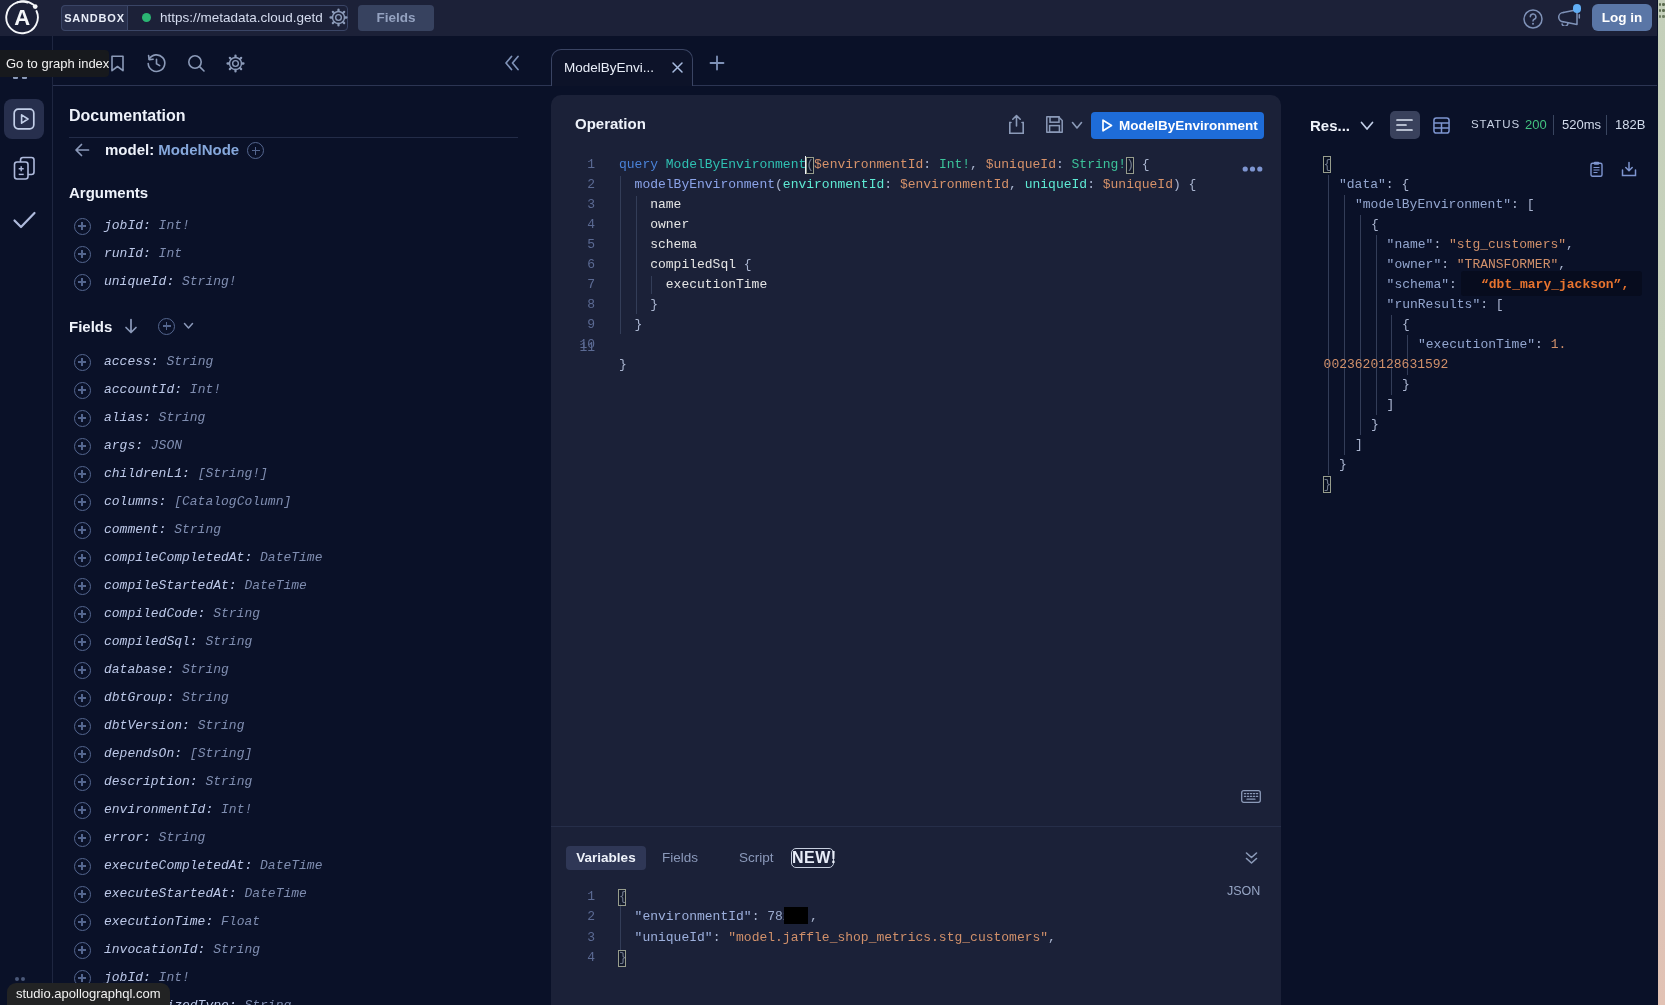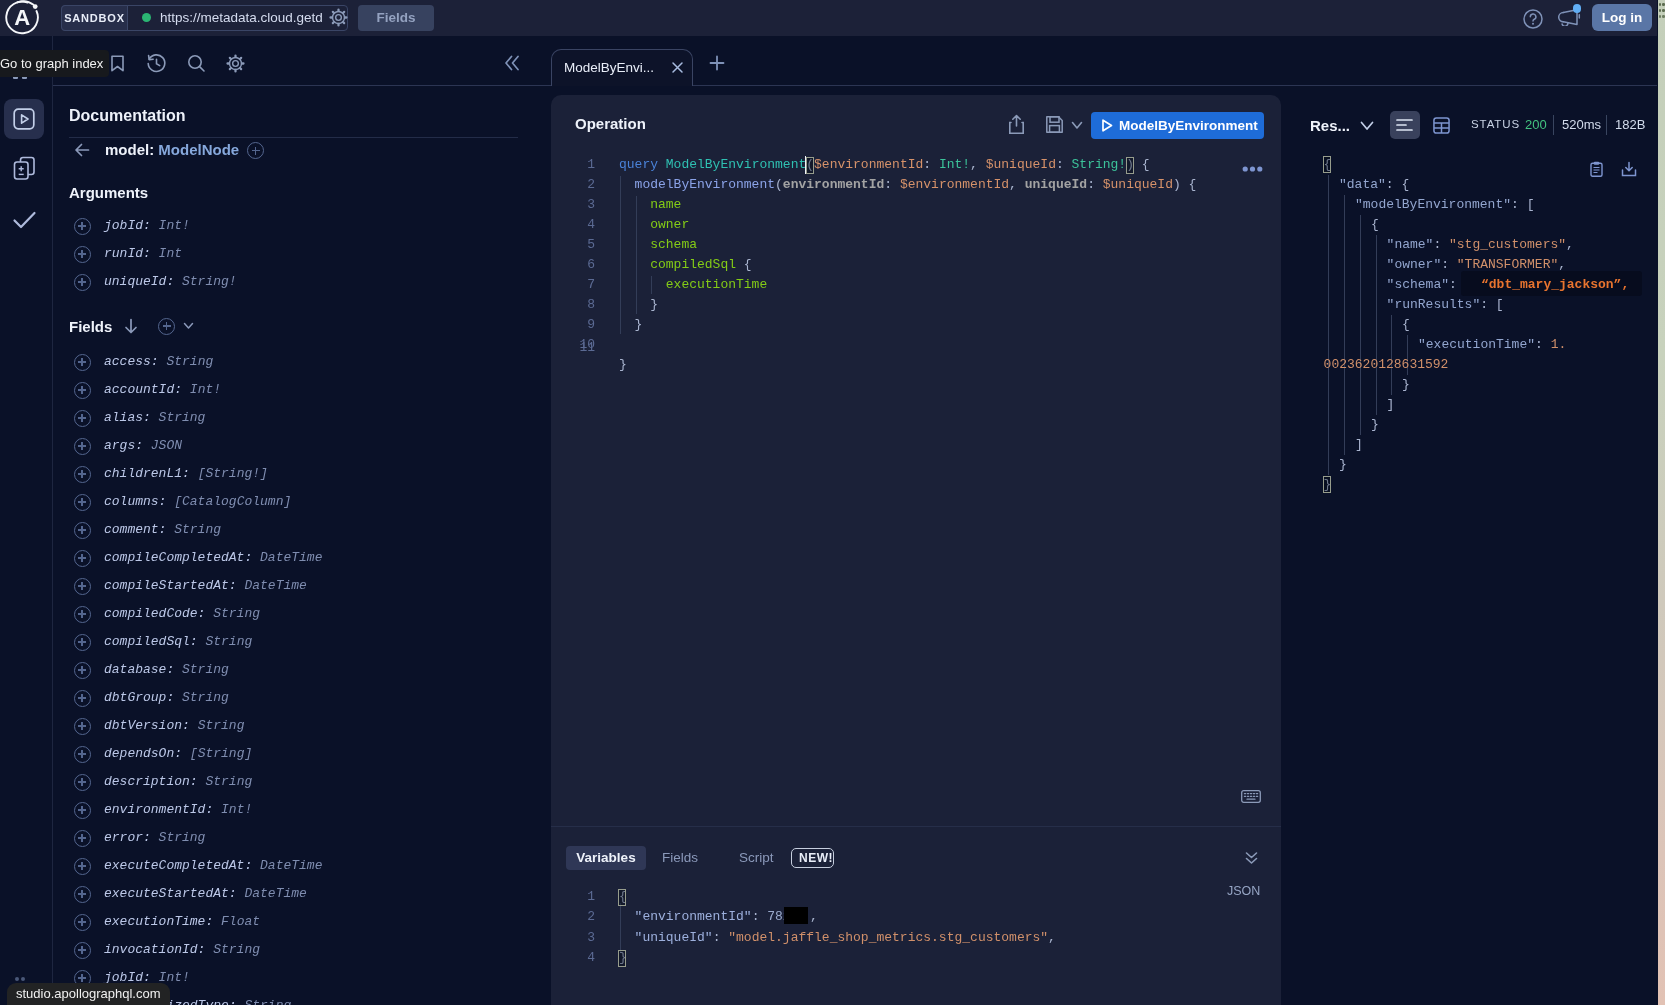--- a/index.html
+++ b/index.html
@@ -6,22 +6,22 @@
   #app{position:relative;width:1665px;height:1005px;overflow:hidden;background:#0a1128;font-family:"Liberation Sans",sans-serif;}
   .abs{position:absolute;}
   .mono{font-family:"Liberation Mono",monospace;font-size:13px;white-space:pre;line-height:20px;}
   .ln{position:absolute;color:#5b6a93;font-family:"Liberation Mono",monospace;font-size:13px;line-height:20px;text-align:right;width:30px;white-space:pre;}
   .cl{position:absolute;height:20px;}
   .kw{color:#4a82d8;}
   .opname{color:#2fc0b2;}
   .varname{color:#d6926a;}
   .typ{color:#3cc39a;}
   .punc{color:#a9b4cf;}
-  .fld{color:#84cc16;}
-  .attr{color:#a3a3a3;font-weight:bold;}
+  .fld{color:#e5e5e5;}
+  .attr{color:#5eead4;}
   .propn{color:#8ba3e8;}
   .rkey{color:#93a6cf;}
   .rstr{color:#d1906a;}
   .guide{position:absolute;width:1px;background:#333d58;}
   .bbox{position:absolute;width:8px;height:17px;border:1px solid #979d8d;box-sizing:border-box;background:rgba(4,8,18,0.35);}
   .docrow{position:absolute;height:28px;line-height:28px;font-family:"Liberation Mono",monospace;font-size:13px;white-space:pre;color:#bcc8e8;font-style:italic;}
   .doct{color:#7f8db0;}
   .plus{position:absolute;width:17px;height:17px;border:1.3px solid #54668f;border-radius:50%;box-sizing:border-box;}
   .plus:before{content:"";position:absolute;left:3.5px;top:6.9px;width:8px;height:1.4px;background:#54668f;}
   .plus:after{content:"";position:absolute;left:6.8px;top:3.6px;width:1.4px;height:8px;background:#54668f;}
@@ -83,21 +83,21 @@
     <rect x="8.5" y="1.5" width="13.5" height="17" rx="2.5" fill="none" stroke="#aebadc" stroke-width="1.6"></rect>
     <rect x="2.5" y="6" width="13.5" height="17" rx="2.5" fill="#0a1128" stroke="#aebadc" stroke-width="1.6"></rect>
     <path d="M9.2 10.2 v5 M6.7 12.7 h5" stroke="#aebadc" stroke-width="1.4"></path>
     <path d="M6.7 18.4 h5" stroke="#aebadc" stroke-width="1.4"></path>
   </svg>
 
   <svg class="abs" style="left:12px;top:210px;" width="25" height="20" viewBox="0 0 25 20">
     <path d="M2.5 10.5 L9 17 L22.5 3" fill="none" stroke="#aebadc" stroke-width="2.2" stroke-linecap="round" stroke-linejoin="round"></path>
   </svg>
 
-  <div class="abs" style="left:0;top:50px;width:109px;height:27px;background:#17191d;border-radius:0 4px 4px 0;line-height:27px;color:#f2f2f2;font-size:13px;box-sizing:border-box;white-space:nowrap;overflow:hidden;">Go to graph index</div>
+  <div class="abs" style="left:0;top:50px;width:109px;height:27px;background:#17191d;border-radius:0 4px 4px 0;line-height:27px;color:#f2f2f2;font-size:13px;padding-left:6px;box-sizing:border-box;white-space:nowrap;overflow:hidden;">Go to graph index</div>
 
   <div class="abs" style="left:53px;top:85px;width:498px;height:1px;background:#2c3553;"></div>
   <div class="abs" style="left:693px;top:85px;width:964px;height:1px;background:#2c3553;"></div>
 
   <svg class="abs" style="left:109px;top:54px;" width="17" height="19" viewBox="0 0 17 19">
     <path d="M3 2.2 h11 v14.5 l-5.5 -4.2 l-5.5 4.2 Z" fill="none" stroke="#8b9ab8" stroke-width="1.6" stroke-linejoin="round"></path>
   </svg>
   <svg class="abs" style="left:146px;top:53px;" width="21" height="21" viewBox="0 0 21 21">
     <path d="M3.2 6.2 A8.3 8.3 0 1 1 2.2 10.5" fill="none" stroke="#8b9ab8" stroke-width="1.6" stroke-linecap="round"></path>
     <path d="M2.6 2.6 L3.2 6.6 L7.2 6.2" fill="none" stroke="#8b9ab8" stroke-width="1.6" stroke-linecap="round" stroke-linejoin="round"></path>
@@ -193,21 +193,21 @@
   <svg class="abs" style="left:1241px;top:790px;" width="20" height="13" viewBox="0 0 20 13">
     <rect x="0.7" y="0.7" width="18.6" height="11.6" rx="2" fill="none" stroke="#8b9ab8" stroke-width="1.3"></rect>
     <path d="M3.4 3.6 h1.3 M6.4 3.6 h1.3 M9.4 3.6 h1.3 M12.4 3.6 h1.3 M15.4 3.6 h1.3 M3.4 6.3 h1.3 M6.4 6.3 h1.3 M9.4 6.3 h1.3 M12.4 6.3 h1.3 M15.4 6.3 h1.3 M6 9.2 h8" stroke="#8b9ab8" stroke-width="1.2" stroke-linecap="round"></path>
   </svg>
 
   <div class="abs" style="left:551px;top:826px;width:730px;height:1px;background:#262e49;"></div>
 
   <div class="abs" style="left:566px;top:846px;width:80px;height:24px;background:#2f3756;border-radius:4px;line-height:24px;text-align:center;color:#eef2fa;font-size:13.5px;font-weight:bold;">Variables</div>
   <div class="abs" style="left:662px;top:846px;height:24px;line-height:24px;color:#8b99ba;font-size:13.5px;">Fields</div>
   <div class="abs" style="left:739px;top:846px;height:24px;line-height:24px;color:#8b99ba;font-size:13.5px;">Script</div>
-  <div class="abs" style="left:791px;top:848px;width:43px;height:20px;border:1px solid #c6cede;border-radius:5px;box-sizing:border-box;line-height:18px;text-align:right;color:#e8edf8;font-size:12px;font-weight:bold;letter-spacing:0.5px;">NEW!</div>
+  <div class="abs" style="left:791px;top:848px;width:43px;height:20px;border:1px solid #c6cede;border-radius:5px;box-sizing:border-box;line-height:18px;text-align:right;color:#e8edf8;font-size:16px;font-weight:bold;letter-spacing:0.5px;">NEW!</div>
   <svg class="abs" style="left:1244px;top:851px;" width="15" height="15" viewBox="0 0 15 15">
     <path d="M2.5 2 L7.5 6.5 L12.5 2 M2.5 7.5 L7.5 12 L12.5 7.5" fill="none" stroke="#8b9ab8" stroke-width="1.6" stroke-linecap="round" stroke-linejoin="round"></path>
   </svg>
   <div class="abs" style="left:1227px;top:884px;color:#96a5c4;font-size:12.5px;">JSON</div>
 
   <div id="vared">
     <div class="ln" style="left:565px;top:887px;">1</div>
     <div class="ln" style="left:565px;top:907px;">2</div>
     <div class="ln" style="left:565px;top:928px;">3</div>
     <div class="ln" style="left:565px;top:948px;">4</div>

